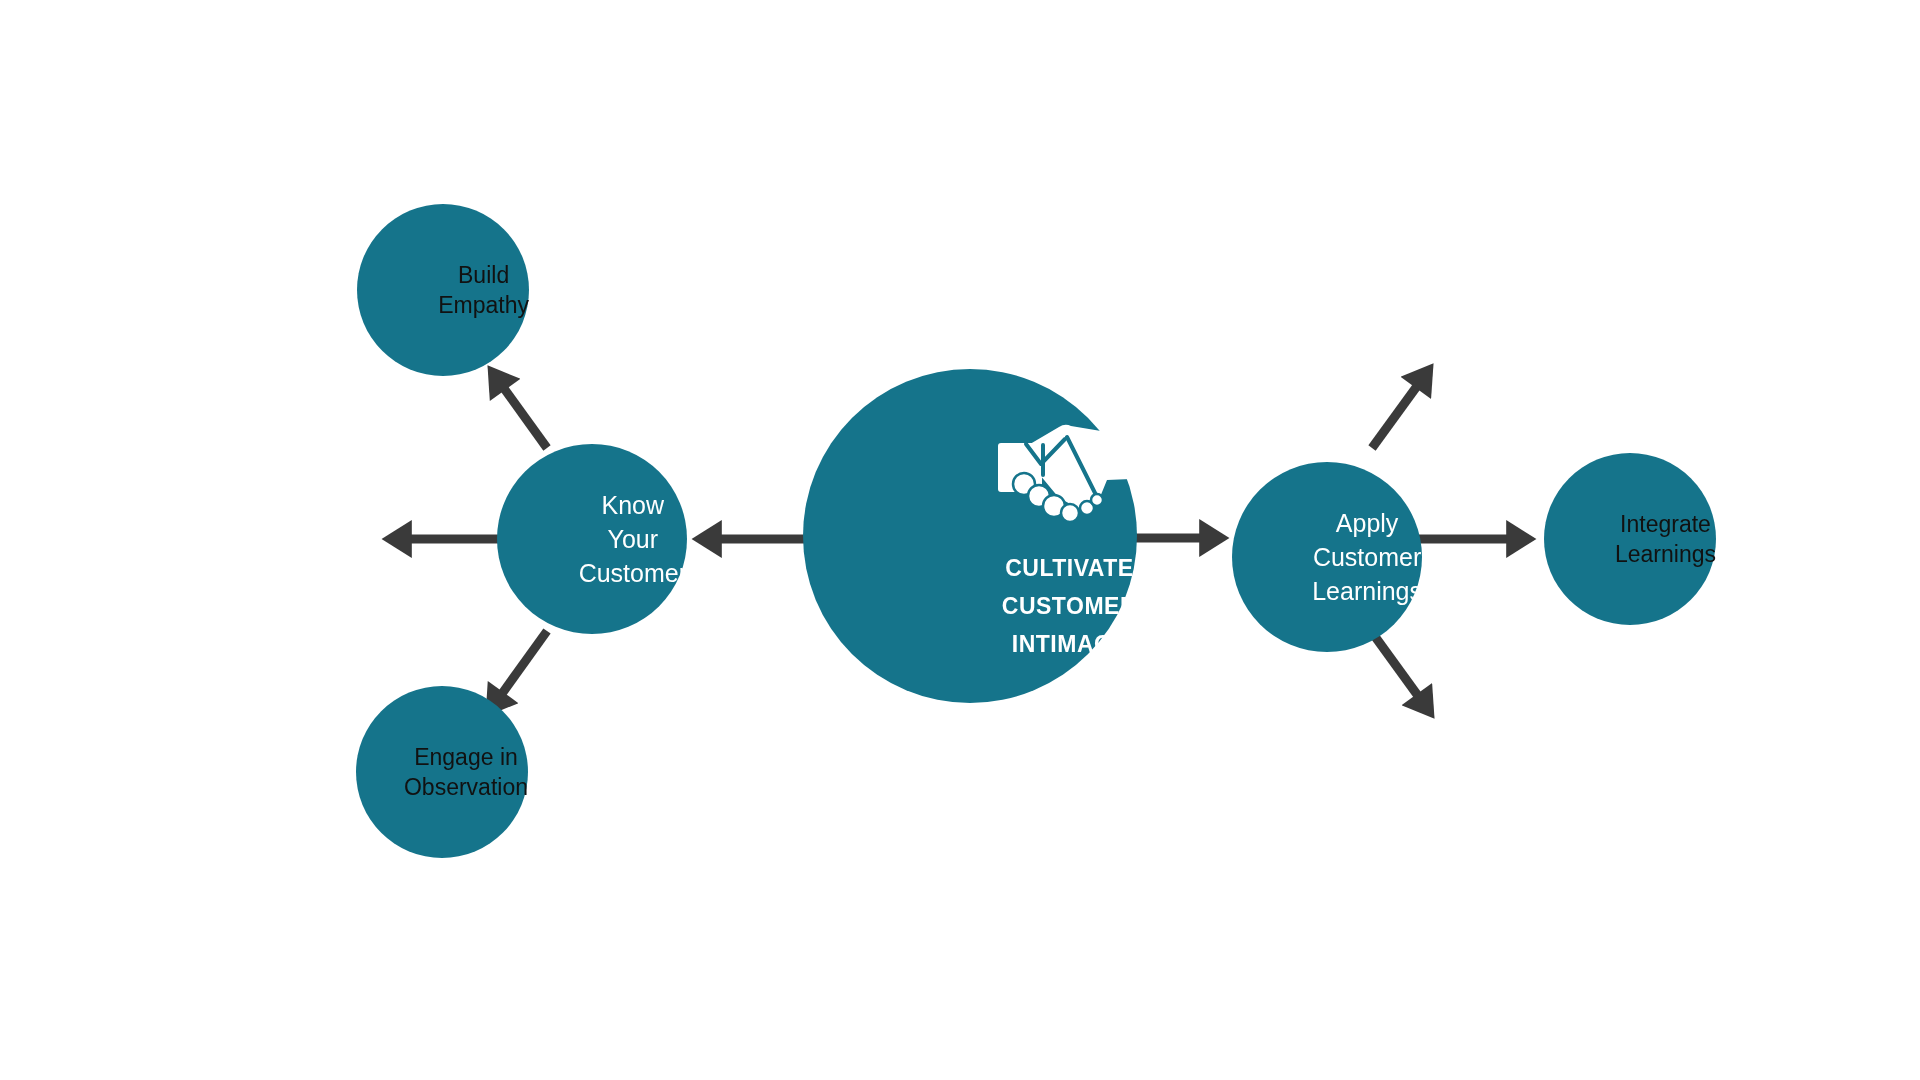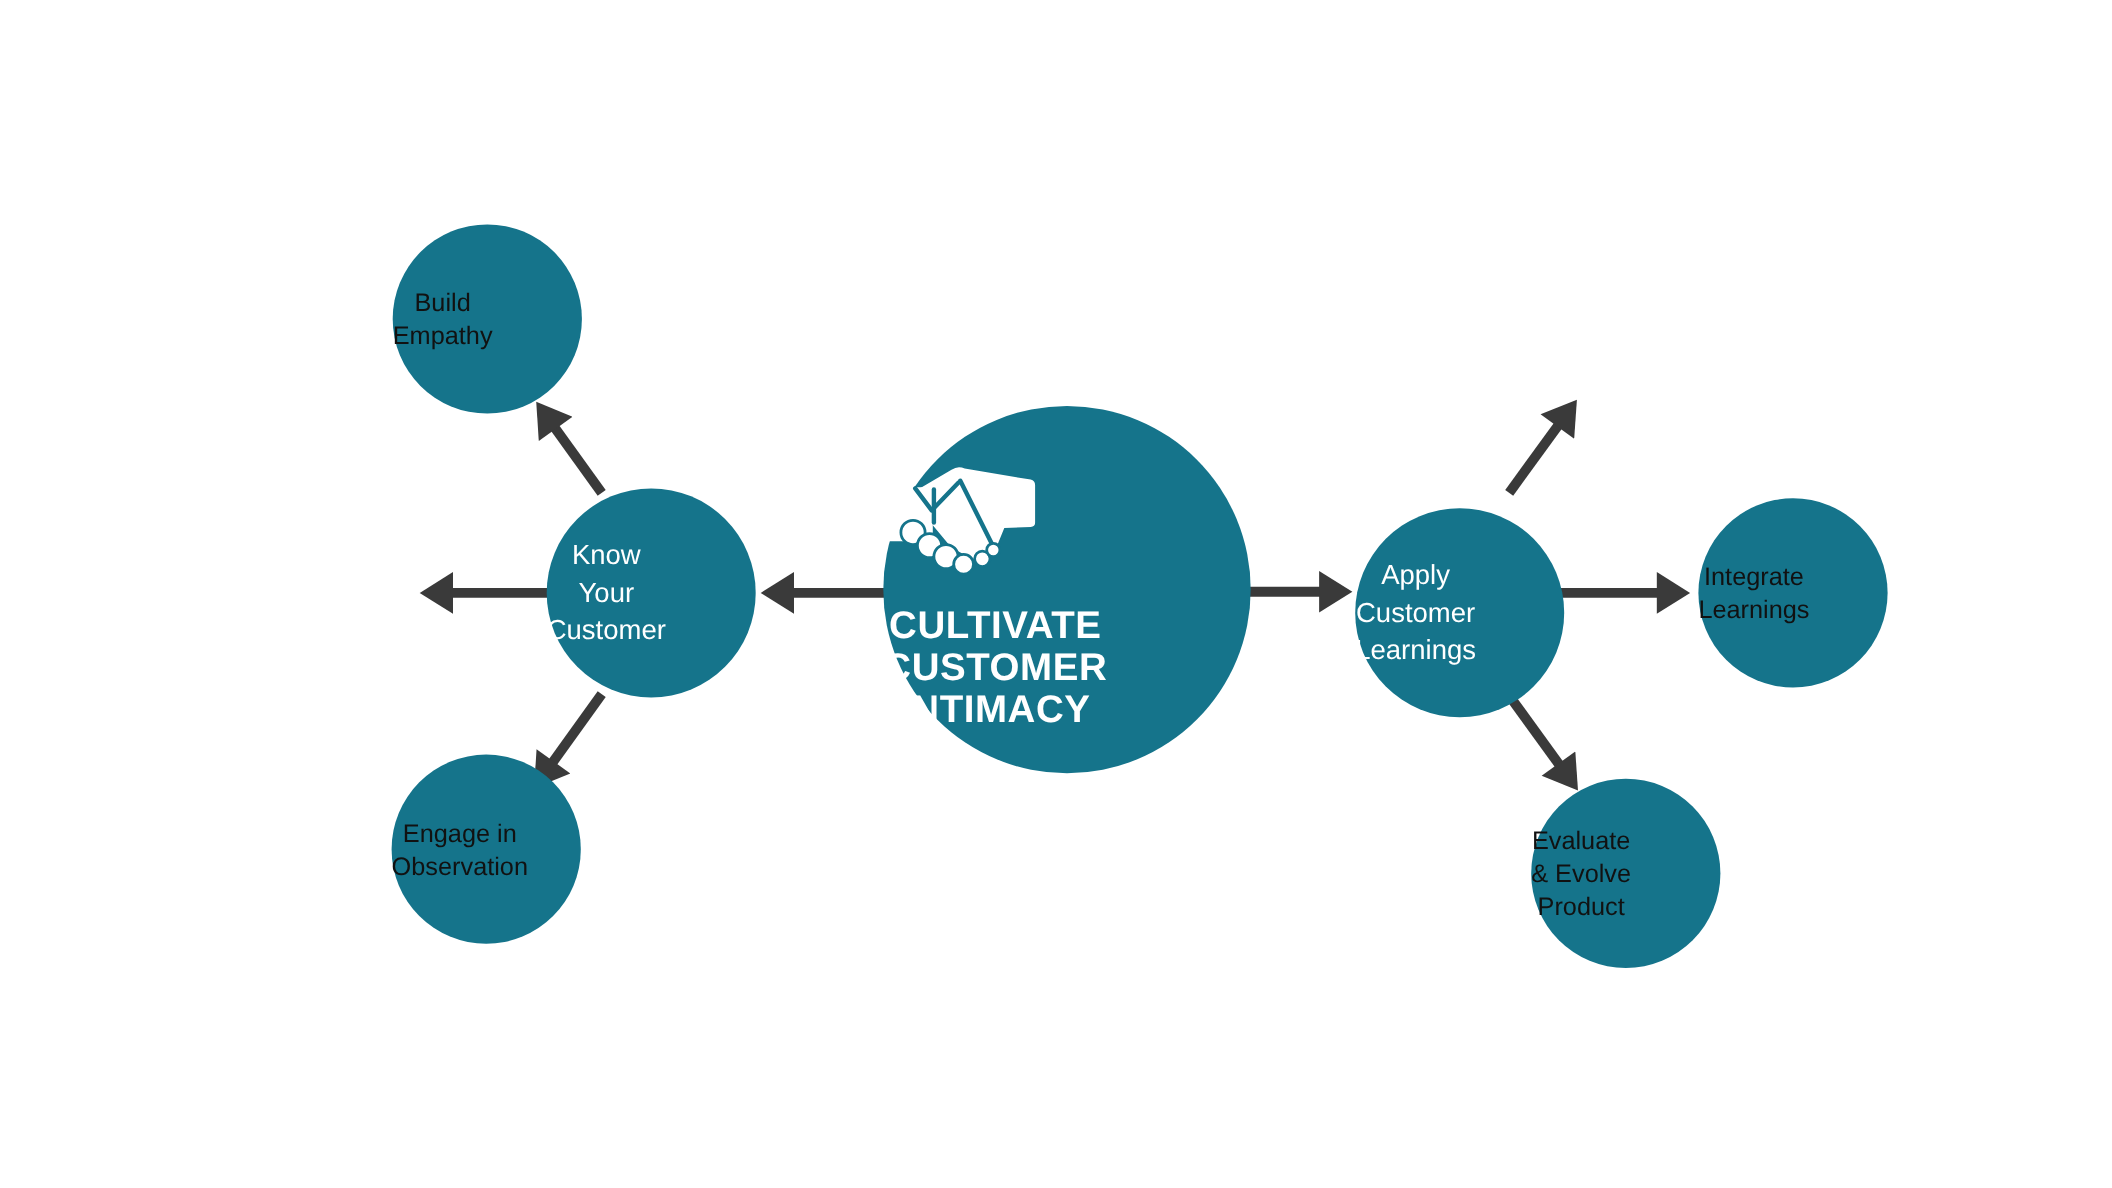--- a/index.html
+++ b/index.html
@@ -19,21 +19,21 @@
   }
   .arrows{position:absolute;left:0;top:0;width:1920px;height:1080px;}
   .arrow-line{stroke:var(--arrow-color);stroke-width:9;}
   .arrow-head{fill:var(--arrow-color);}
   .node{
     position:absolute;
     border-radius:50%;
     background:var(--node-color);
     display:flex;
     flex-direction:column;
-    align-items:flex-start;
+    align-items:flex-end;
     justify-content:center;
     text-align:center;
   }
   .node .label span{display:block;}
   .satellite .label{
     color:var(--dark-text);
     font-size:23px;
     line-height:30px;
     font-weight:400;
   }
@@ -41,21 +41,21 @@
     color:var(--light-text);
     font-size:25px;
     line-height:34px;
     font-weight:400;
   }
   .center-node{justify-content:flex-start;}
   .center-node .icon{margin-top:54px;}
   .center-node .label{
     margin-top:22px;
     color:var(--light-text);
-    font-size:35px;
+    font-size:23px;
     line-height:38px;
     font-weight:700;
     letter-spacing:0.5px;
   }
   .hs-white{fill:#ffffff;}
   .hs-sep{stroke:var(--node-color);fill:none;stroke-width:4;stroke-linecap:round;stroke-linejoin:round;}
   .hs-knuckle{fill:#ffffff;stroke:var(--node-color);stroke-width:2.5;}
 </style>
 </head>
 <body>
@@ -133,21 +133,14 @@
   </div>
 
 
   <div class="node satellite" style="left:1544px;top:453px;width:172px;height:172px;">
     <div class="label">
       <span>Integrate</span>
       <span>Learnings</span>
     </div>
   </div>
 
-  <div class="node satellite" style="left:1392px;top:708px;width:172px;height:172px;">
-    <div class="label">
-      <span>Evaluate</span>
-      <span>&amp; Evolve</span>
-      <span>Product</span>
-    </div>
-  </div>
 
 </div>
 
 </body></html>

